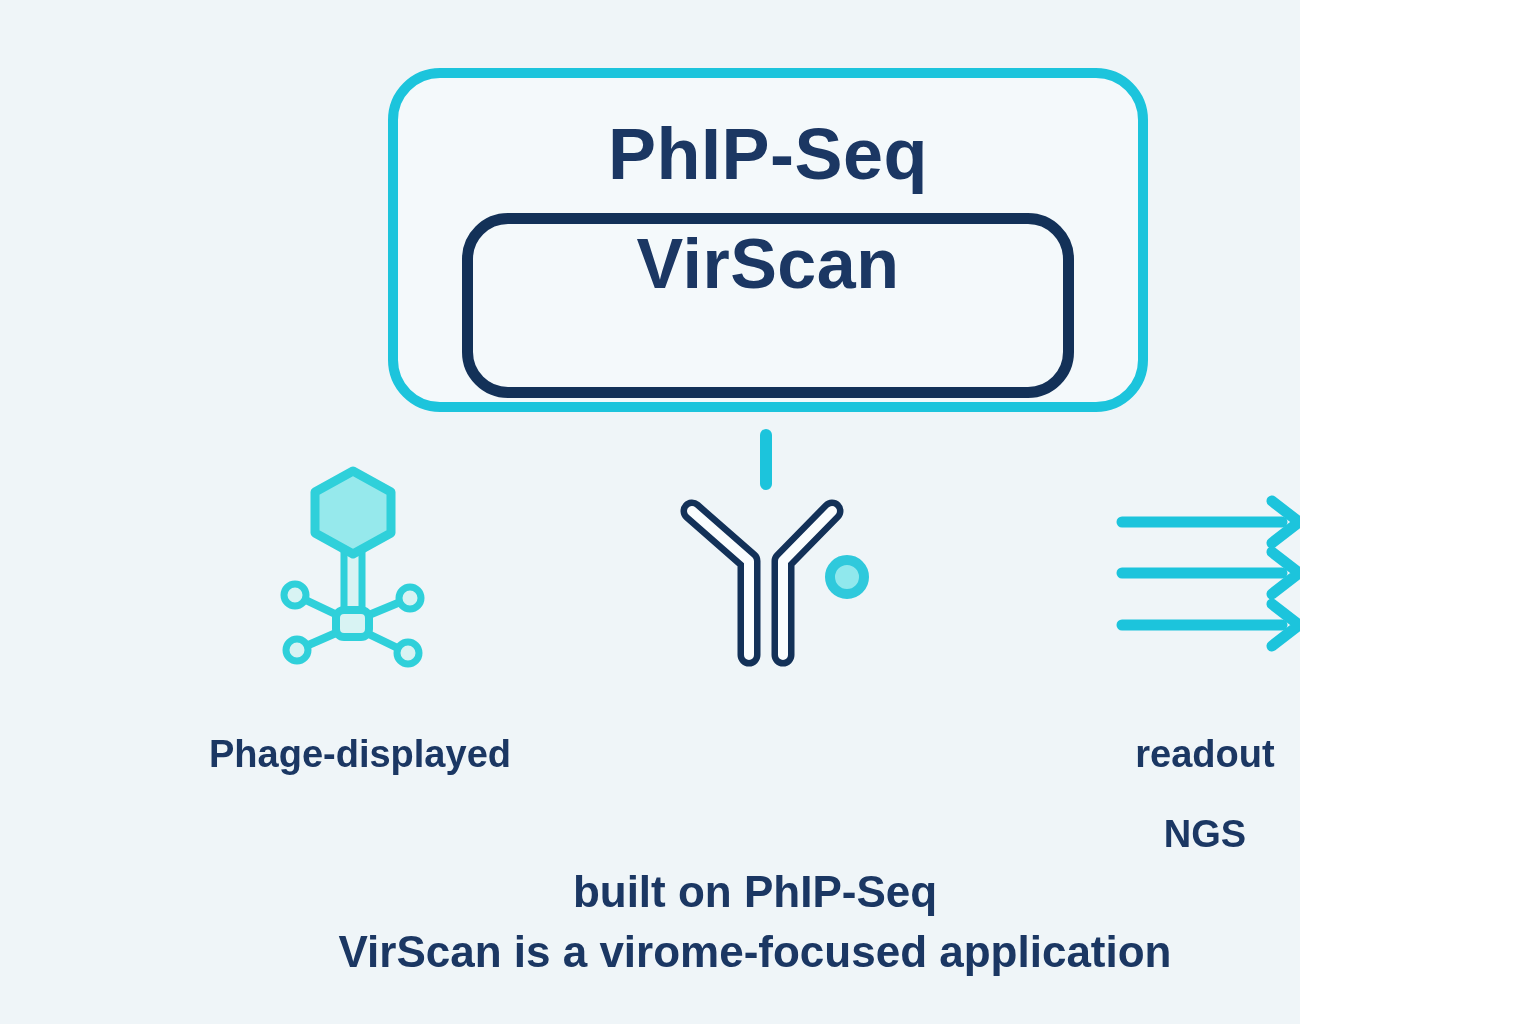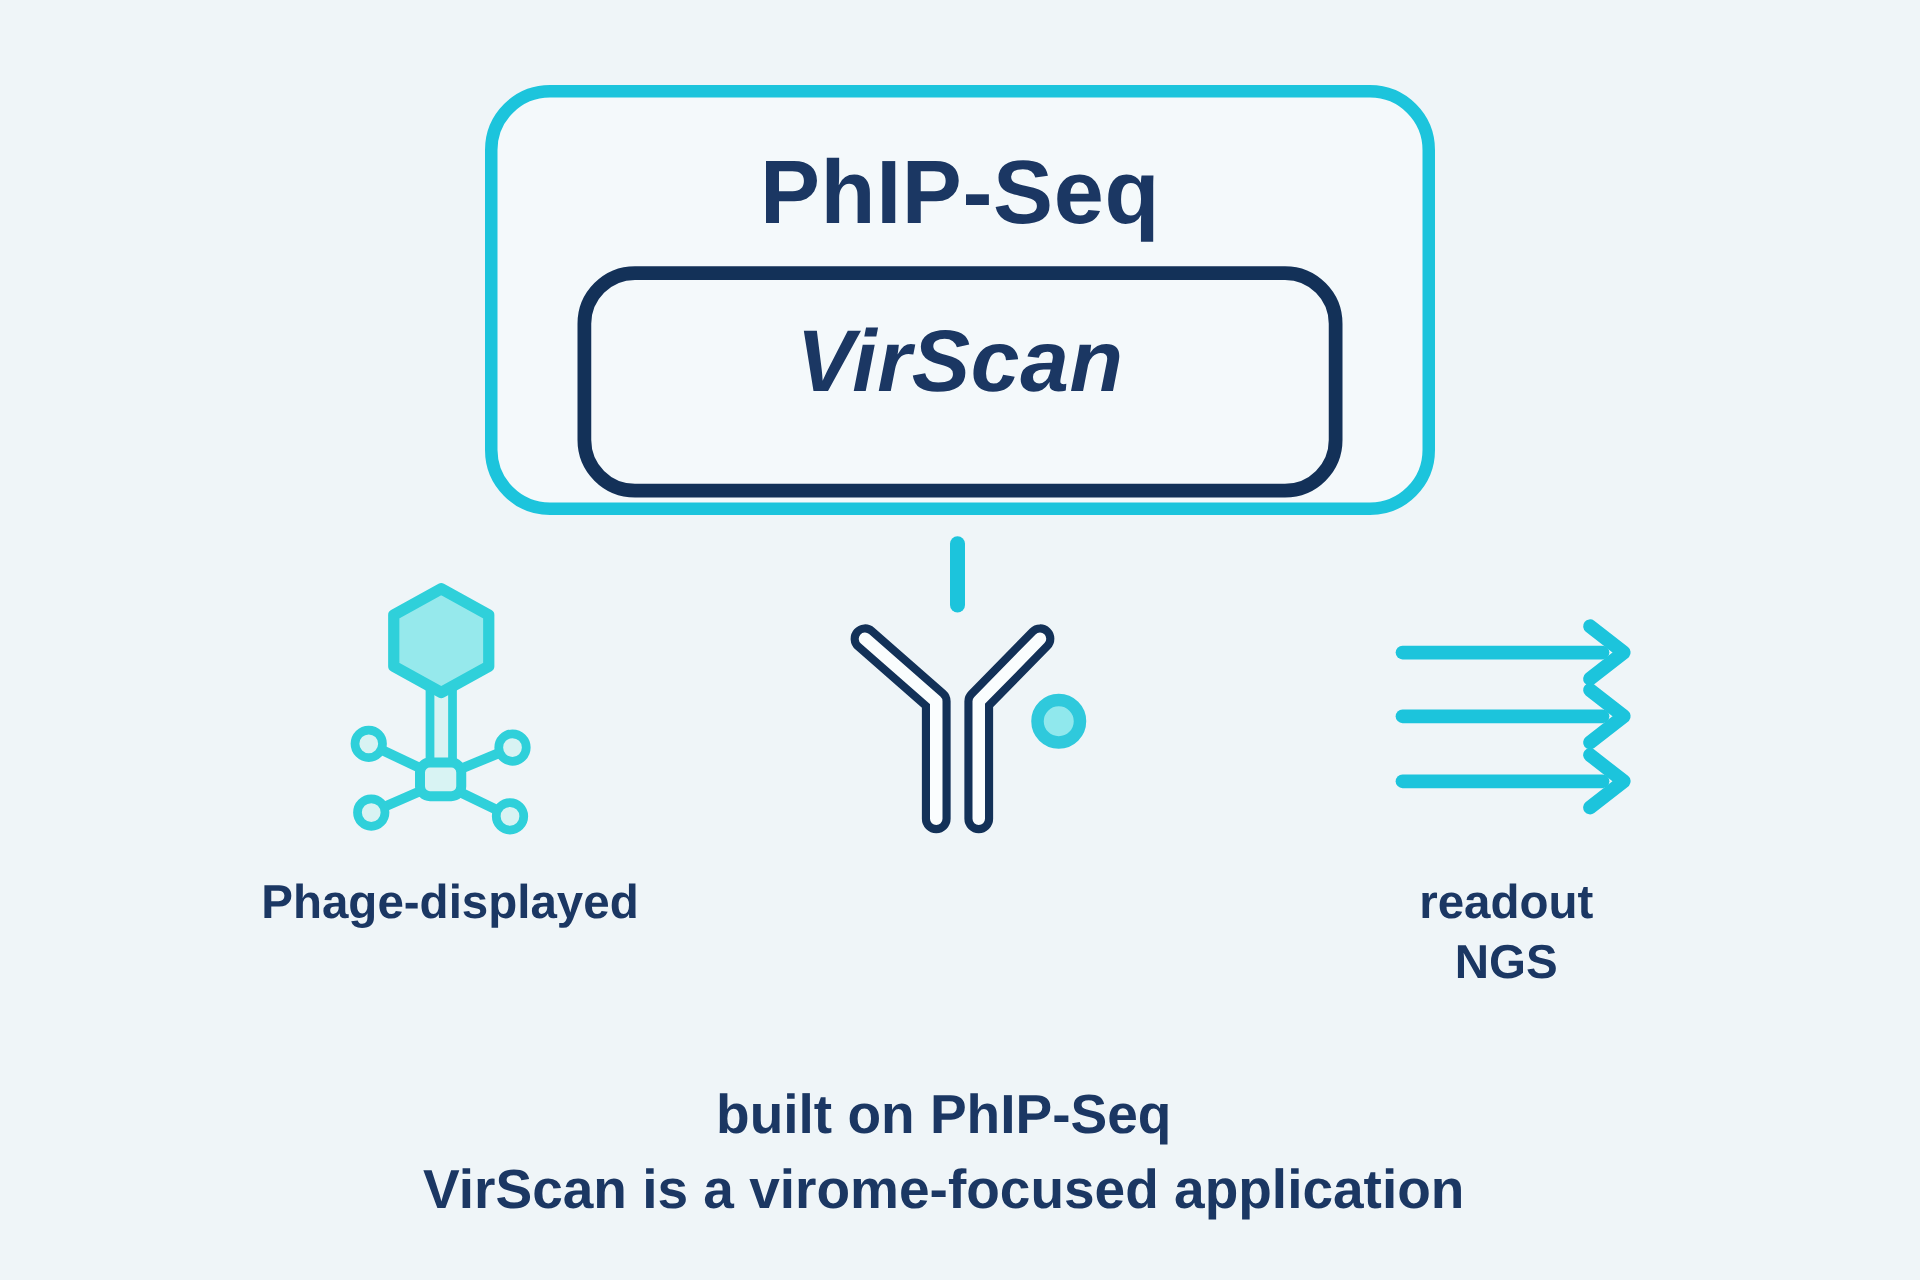--- a/index.html
+++ b/index.html
@@ -1,18 +1,18 @@
 <!DOCTYPE html>
 <html style="--bg: #eff5f8; --box-bg: #f4f9fb; --cyan: #1cc4dc; --navy-text: #1b3763; --navy-stroke: #133158; --phage-stroke: #2fd0da; --phage-fill: #96e9ec; --phage-light: #d8f3f3; --antigen-ring: #2fc9dc; --antigen-fill: #90e8ed; --tube-inner: #fafdfe;"><head>
 <meta charset="utf-8">
 <style>
   html, body { margin: 0; padding: 0; }
   .canvas {
     position: relative;
-    width: 1536px;
+    width: 1300px;
     height: 1024px;
     background: var(--bg, #eff5f8);
     font-family: "Liberation Sans", "DejaVu Sans", sans-serif;
     overflow: hidden;
     color: var(--navy-text, #1b3763);
   }
   .outer-box {
     position: absolute;
     left: 388px; top: 68px;
     width: 760px; height: 344px;
@@ -33,24 +33,22 @@
   }
   .inner-box {
     position: absolute;
     left: 64px; top: 135px;
     width: 612px; height: 185px;
     box-sizing: border-box;
     border: 11px solid var(--navy-stroke, #133158);
     border-radius: 46px;
     background: var(--box-bg, #f4f9fb);
     display: flex;
-    align-items: center;
     justify-content: center;
     padding-bottom: 34px;
-    font-style: italic;
   }
   .inner-box-title {
     font-size: 70px;
     font-weight: 700;
     color: var(--navy-text, #1b3763);
     letter-spacing: 0.5px;
   }
   .connector {
     position: absolute;
     left: 760px; top: 429px;
@@ -64,21 +62,21 @@
   .icon.ngs     { left: 1100px; top: 485px; width: 220px; height: 175px; }
   .item-label {
     position: absolute;
     top: 698px;
     text-align: center;
     font-size: 38px;
     line-height: 48px;
     font-weight: 600;
     color: var(--navy-text, #1b3763);
   }
-  .item-label span { display: block; }
+  .item-label span { display: block; margin-top: 32px; }
   .item-label.pos-left  { left: 130px;  width: 460px; }
   .item-label.pos-mid   { left: 538px;  width: 480px; }
   .item-label.pos-right { left: 1055px; width: 300px; }
   .caption {
     position: absolute;
     left: 255px; top: 862px;
     width: 1000px;
     text-align: center;
     font-size: 44px;
     line-height: 60px;

